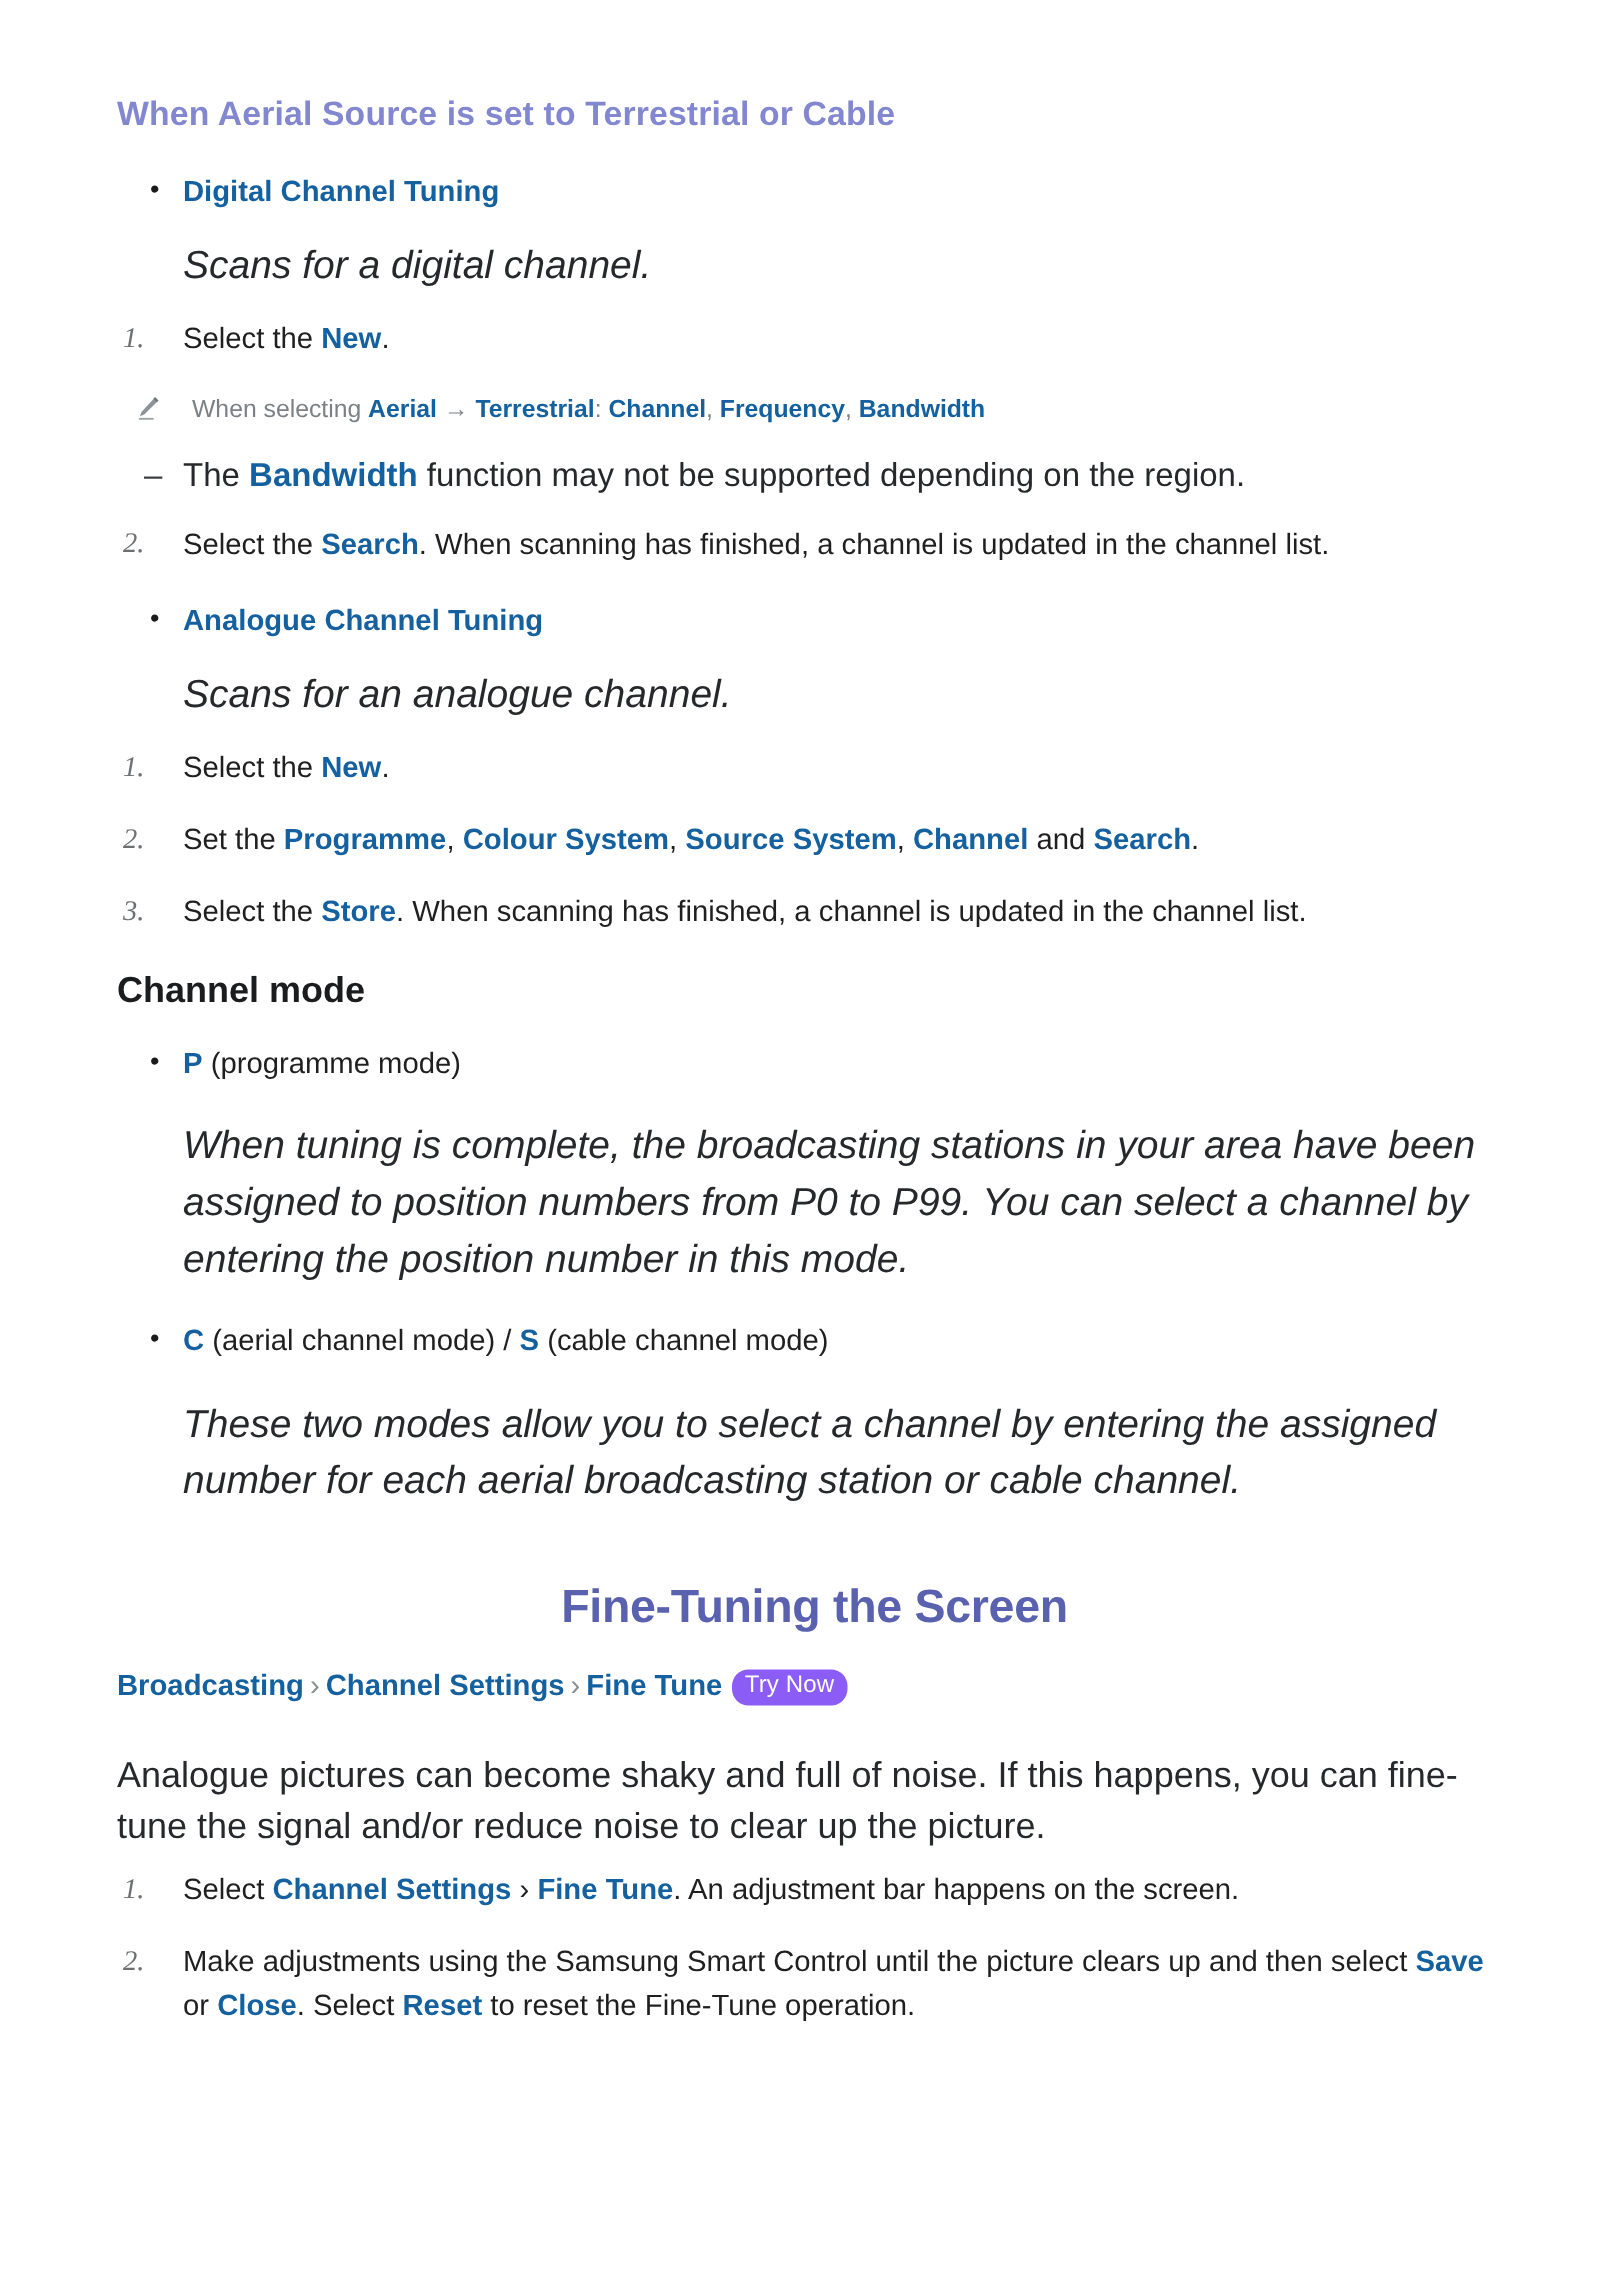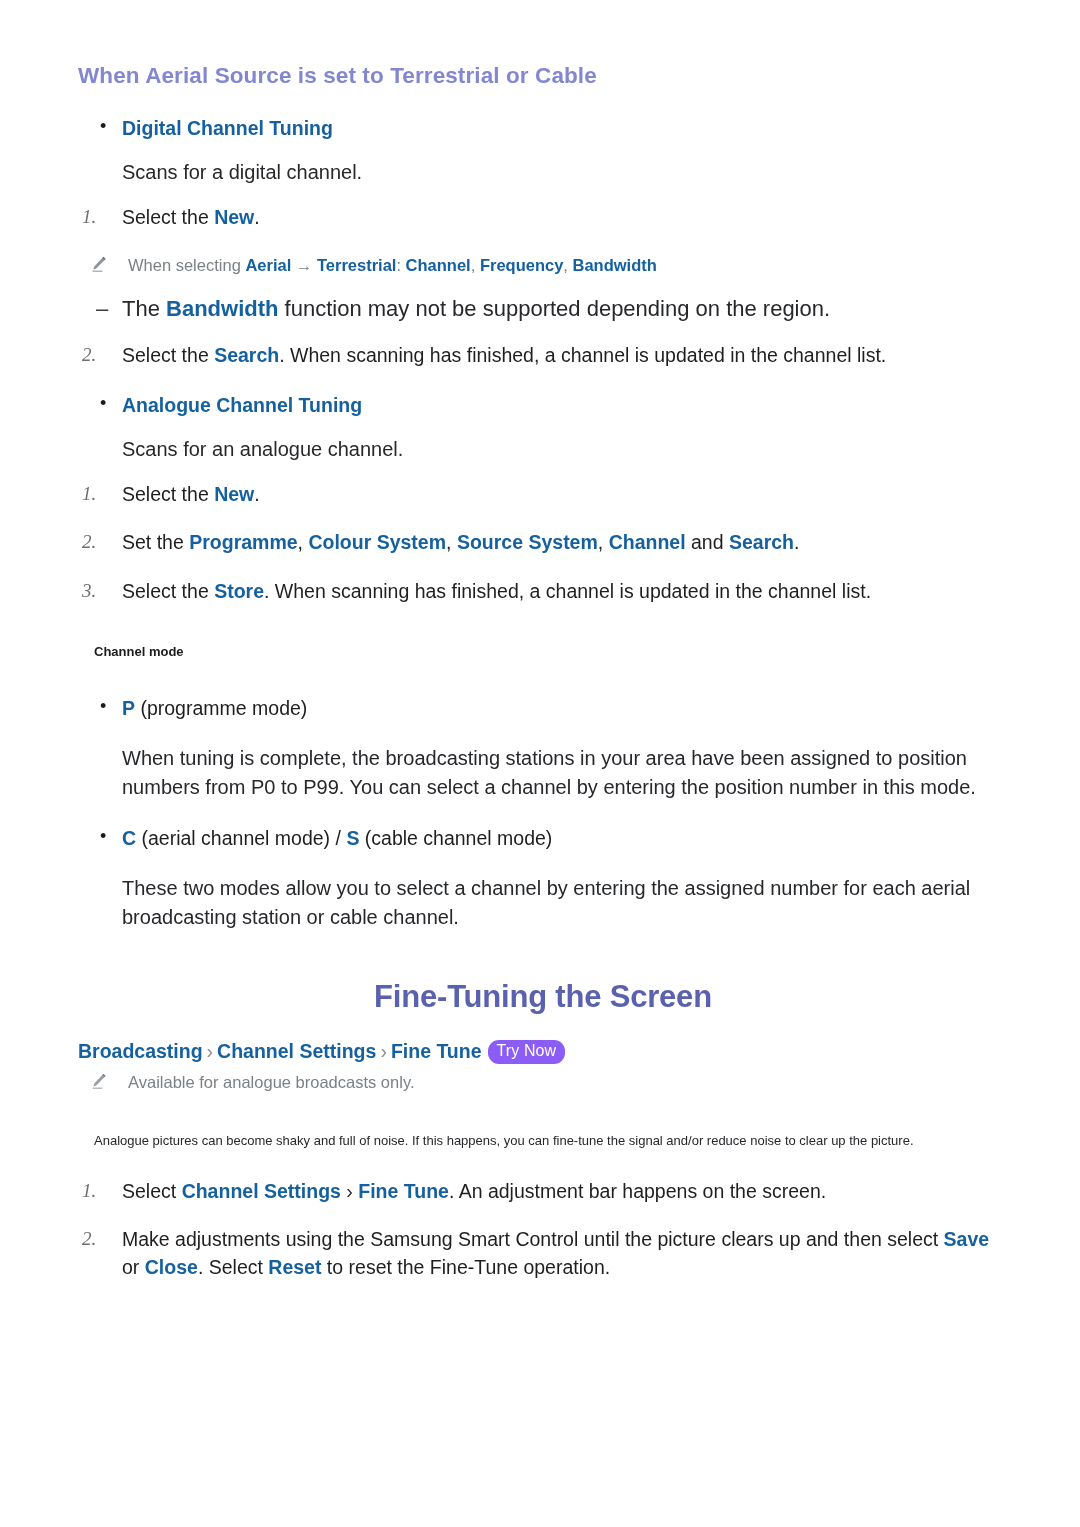--- a/index.html
+++ b/index.html
@@ -45,24 +45,24 @@
     font-weight: bold;
     color: #5a61ae;
     margin: 0 0 22px 0;
     line-height: 1.2;
     letter-spacing: -0.2px;
     text-align: center;
   }
 
   
   .para {
-    font-size: 13px;
+    font-size: 24px;
     line-height: 1.45;
     color: #26282b;
-    margin: 16px;
+    margin: 0;
   }
 
   .blue {
     color: #15619f;
     font-weight: bold;
   }
 
   .bold-dark {
     color: #1b1c1e;
     font-weight: bold;
@@ -183,23 +183,24 @@
   }
 
   
   .gap-xs { height: 10px; }
   .gap-sm { height: 16px; }
   .gap-md { height: 22px; }
   .gap-xl { height: 46px; }
 
   .indent-body {
     padding-left: 44px;
-    font-size: 20px;
+    font-size: 26px;
     line-height: 1.45;
     color: #26282b;
+    font-style: italic;
   }
 </style>
 </head>
 <body>
 
 <div class="page">
   <div class="content">
 
     <h2 class="h-section">When Aerial Source is set to Terrestrial or Cable</h2>
 
@@ -308,30 +309,20 @@
     <div class="indent-body">These two modes allow you to select a channel by entering the assigned number for each aerial broadcasting station or cable channel.</div>
 
     <div class="gap-xl"></div>
 
     <h1 class="h-chapter">Fine-Tuning the Screen</h1>
 
     <div class="breadcrumb">
       <span>Broadcasting</span><span class="chev">›</span><span>Channel Settings</span><span class="chev">›</span><span>Fine Tune</span><span class="badge-trynow">Try Now</span>
     </div>
 
-    <div class="note" style="padding-left:50px;">
-      <span class="pencil">
-        <svg width="18" height="18" viewBox="0 0 18 18" aria-hidden="true">
-          <path d="M13.4 1.8 L15.6 4.0 L6.2 13.4 L3.3 14.5 L4.3 11.6 Z" fill="#9aa0a4"></path>
-          <path d="M13.4 1.8 L15.6 4.0 L14.5 5.1 L12.3 2.9 Z" fill="#7f868b"></path>
-          <rect x="2.6" y="15.6" width="9.8" height="1.2" fill="#a6acb0"></rect>
-        </svg>
-      </span>
-      <span>Available for analogue broadcasts only.</span>
-    </div>
 
     <div class="gap-md"></div>
 
     <div class="para">Analogue pictures can become shaky and full of noise. If this happens, you can fine-tune the signal and/or reduce noise to clear up the picture.</div>
 
     <div class="gap-xs"></div>
 
     <ol class="ol1">
       <li>
         <span class="num">1.</span>

